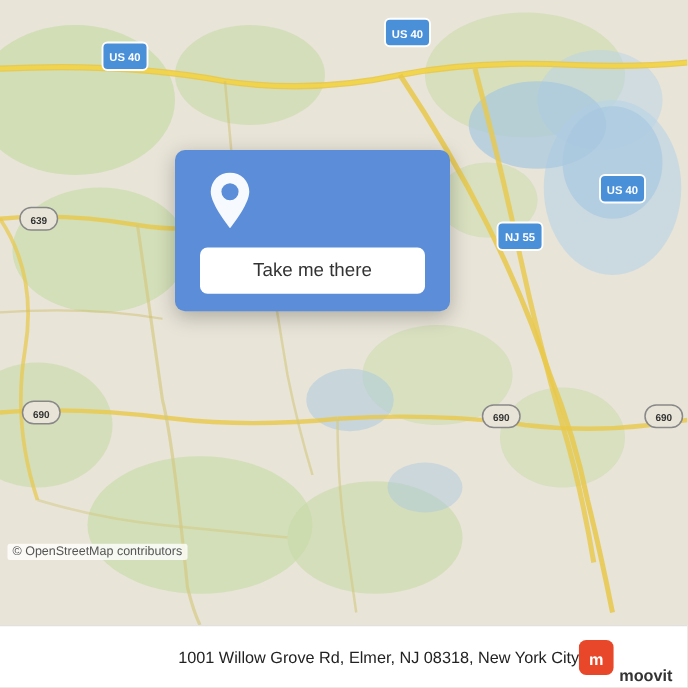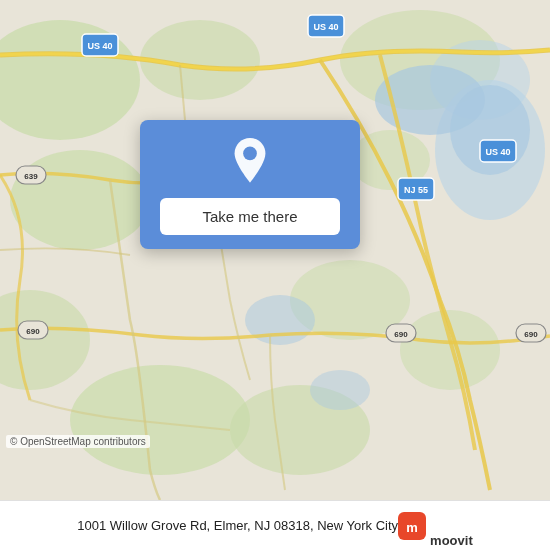--- a/index.html
+++ b/index.html
@@ -30,21 +30,21 @@
     
     #popup-card {
       position: absolute;
       top: 120px;
       left: 140px;
       width: 220px;
       background: #5b8dd9;
       border-radius: 8px;
       display: flex;
       flex-direction: column;
-      align-items: center;
+      align-items: flex-start;
       padding: 18px 20px 14px 20px;
       box-shadow: 0 4px 16px rgba(0,0,0,0.25);
     }
 
     #pin-icon {
       width: 48px;
       height: 48px;
       margin-bottom: 12px;
     }
 
@@ -61,21 +61,21 @@
       text-align: center;
     }
 
     
     #bottom-bar {
       width: 550px;
       height: 50px;
       background: white;
       display: flex;
       align-items: center;
-      justify-content: center;
+      justify-content: flex-end;
       padding: 0 12px;
       border-top: 1px solid #e0e0e0;
     }
 
     #address-text {
       font-size: 13px;
       color: #222;
       font-weight: 400;
     }
 

